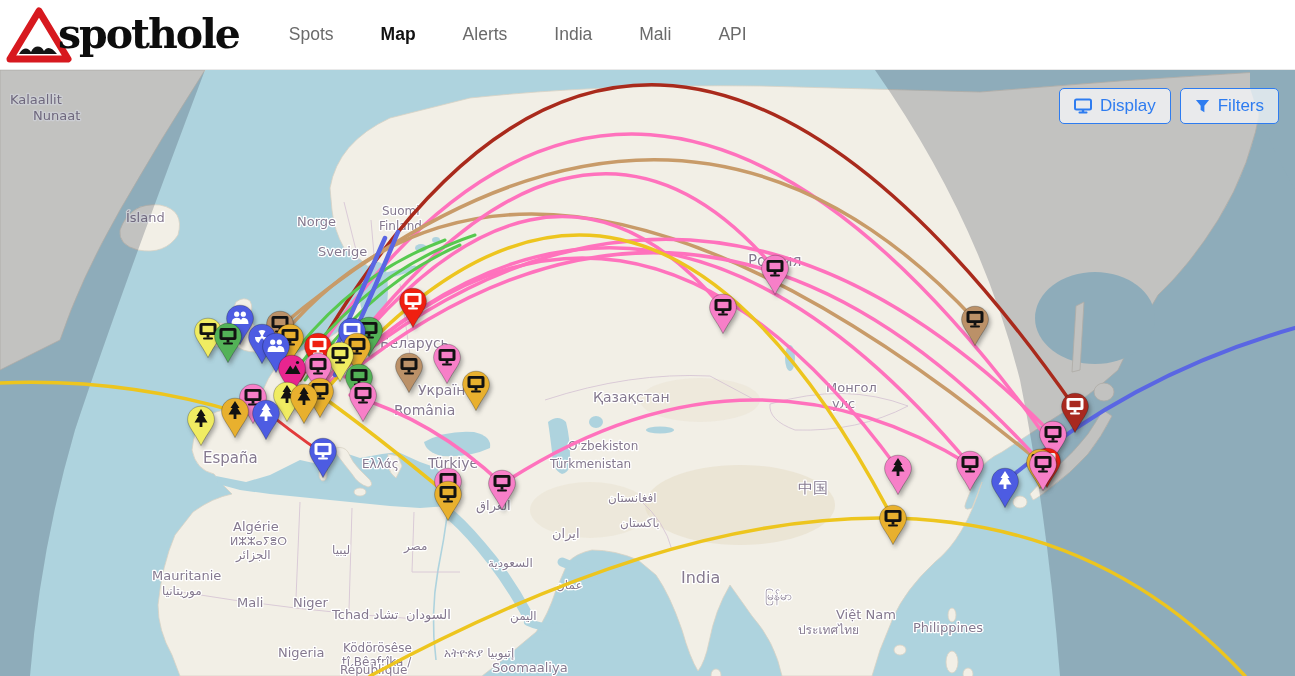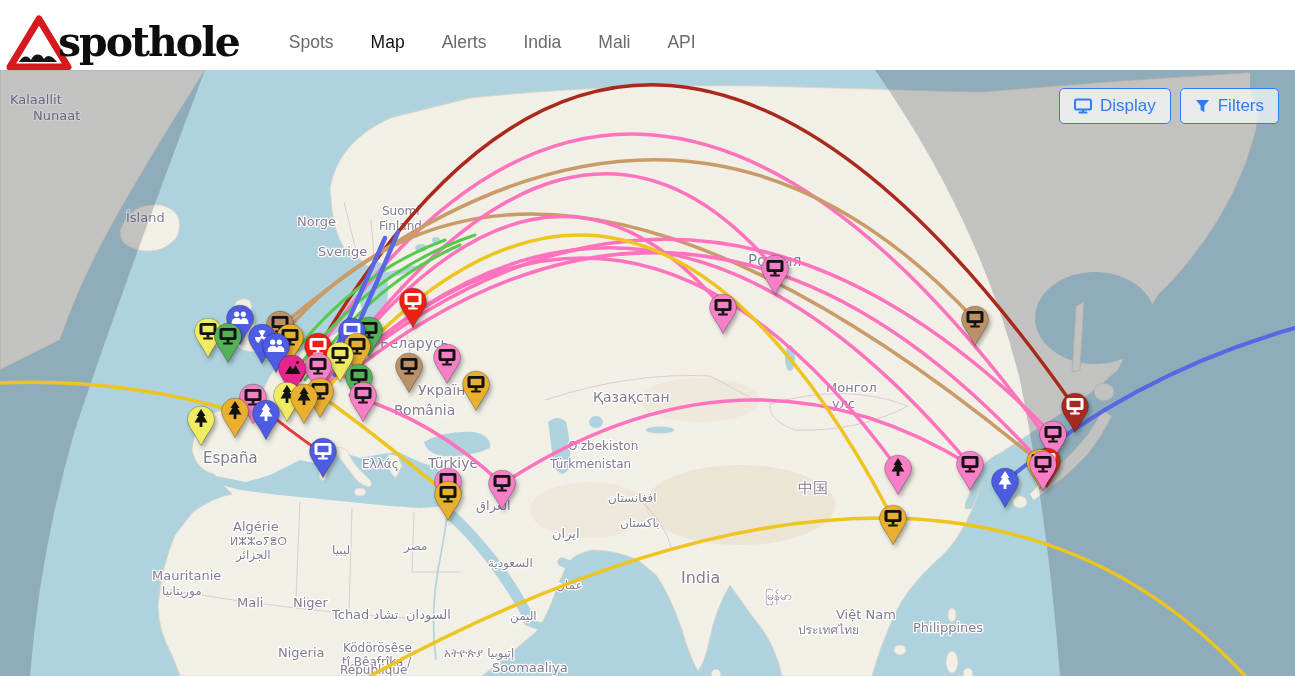--- a/index.html
+++ b/index.html
@@ -1,24 +1,24 @@
 <!DOCTYPE html>
 <html><head>
 <meta charset="utf-8">
 <style>
   html,body{margin:0;padding:0;background:#fff;}
   .page{position:relative;width:1295px;height:676px;overflow:hidden;font-family:"Liberation Sans",sans-serif;background:#fff;}
 
   
-  .header{position:absolute;top:8px;left:0;width:1295px;height:70px;background:#fff;border-bottom:1px solid #e9e9e9;display:flex;align-items:center;box-sizing:border-box;}
+  .header{position:absolute;top:0;left:0;width:1295px;height:70px;background:#fff;border-bottom:1px solid #e9e9e9;display:flex;align-items:center;box-sizing:border-box;}
   .logo{display:flex;align-items:center;margin-left:6px;}
   .logo-text{font-family:"DejaVu Serif",serif;font-weight:bold;font-size:41px;color:#0d0d0d;letter-spacing:-2px;margin-left:-14px;line-height:1;}
-  .nav{display:flex;gap:37px;margin-left:50px;font-size:17.5px;color:#6a6a6a;}
+  .nav{display:flex;gap:47px;margin-left:50px;font-size:17.5px;color:#6a6a6a;}
   .nav-item{cursor:pointer;}
-  .nav-item.active{color:#121212;font-weight:normal;}
+  .nav-item.active{color:#121212;font-weight:bold;}
 
   
   .map{position:absolute;top:70px;left:0;width:1295px;height:662px;background:#aed3de;overflow:hidden;}
   .basemap{position:absolute;top:0;left:0;}
   .marker{position:absolute;width:30px;height:42px;filter:drop-shadow(2px 3px 2px rgba(40,40,40,0.38));}
   .map-buttons{position:absolute;top:18px;right:16px;display:flex;gap:9px;}
   .map-btn{display:flex;align-items:center;gap:8px;padding:7px 14px;border:1px solid #2e7cf0;border-radius:5px;color:#2e7cf0;font-size:17px;background:rgba(248,250,252,0.72);cursor:pointer;font-family:"Liberation Sans",sans-serif;}
   .map-btn svg{display:block;}
 </style>
 </head>

